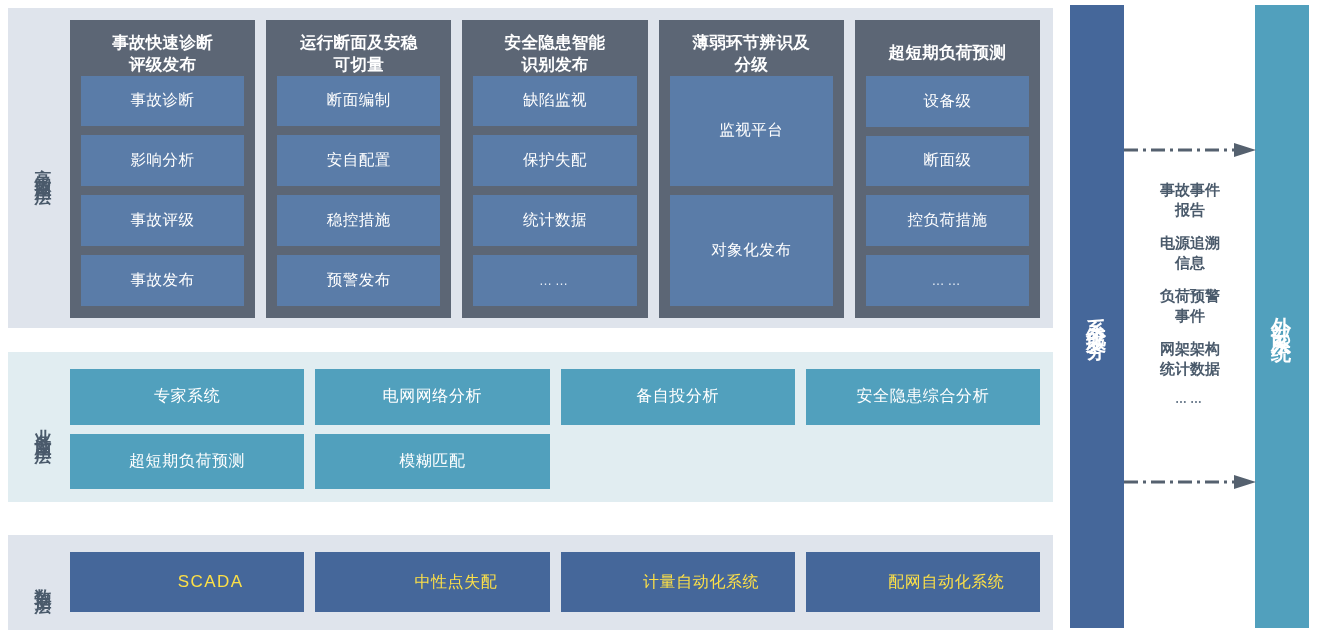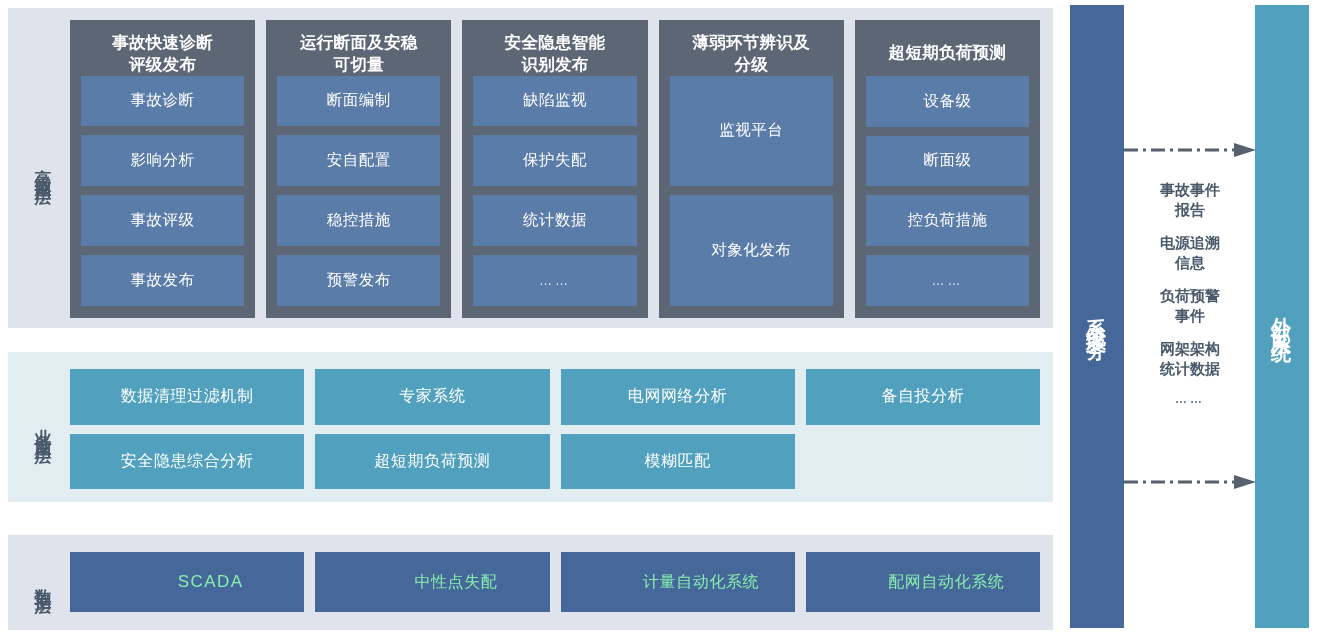--- a/index.html
+++ b/index.html
@@ -77,21 +77,21 @@
   }
 
   
   #layer-bot{top:535px;height:95px;}
   #bot-grid{
     position:absolute;left:62px;top:17px;width:970px;height:60px;
     display:grid;grid-template-columns:repeat(4,1fr);gap:11px;
   }
   .bbox{
     background:#45679a;
-    color:#86efac;font-size:16px;
+    color:#fde047;font-size:16px;
     display:flex;align-items:center;justify-content:center;
     letter-spacing:.6px;
     padding-left:47px;
   }
   .bbox.mono{font-size:17px;letter-spacing:1.4px;}
 
   
   .vbar{
     position:absolute;top:5px;height:623px;width:54px;
     display:flex;align-items:center;justify-content:center;
@@ -178,21 +178,20 @@
         </div>
       </div>
 
     </div>
   </div>
 
   <div class="layer" id="layer-mid">
     <div class="layer-band band-cyan"></div>
     <div class="layer-title" id="title-mid" style="top: 0px; height: 150px;">业务应用层</div>
     <div id="mid-grid">
-      <div class="mbox">数据清理过滤机制</div>
       <div class="mbox">专家系统</div>
       <div class="mbox">电网网络分析</div>
       <div class="mbox">备自投分析</div>
       <div class="mbox">安全隐患综合分析</div>
       <div class="mbox">超短期负荷预测</div>
       <div class="mbox">模糊匹配</div>
     </div>
   </div>
 
   <div class="layer" id="layer-bot">

